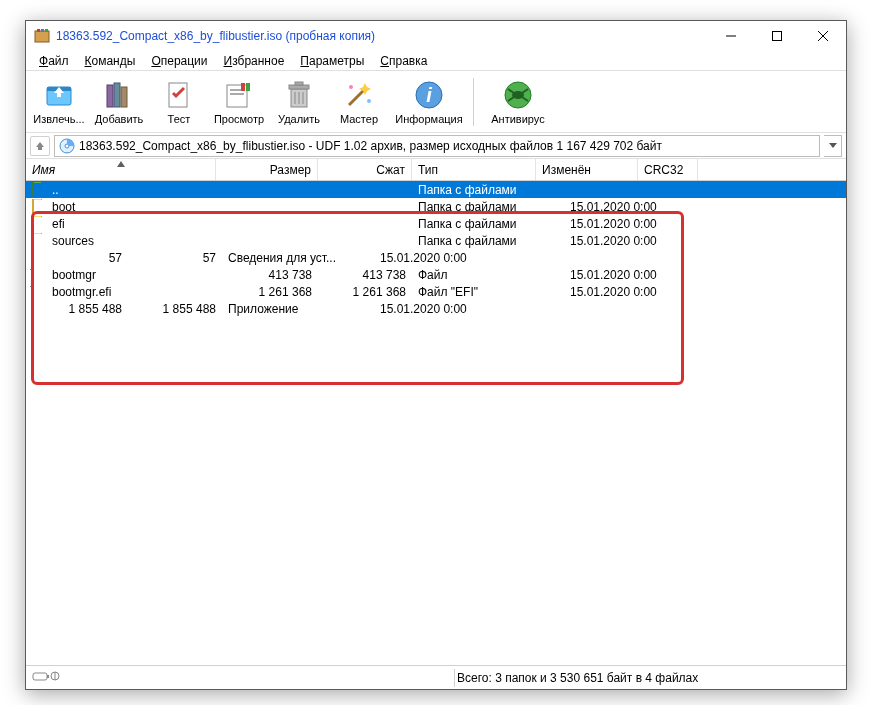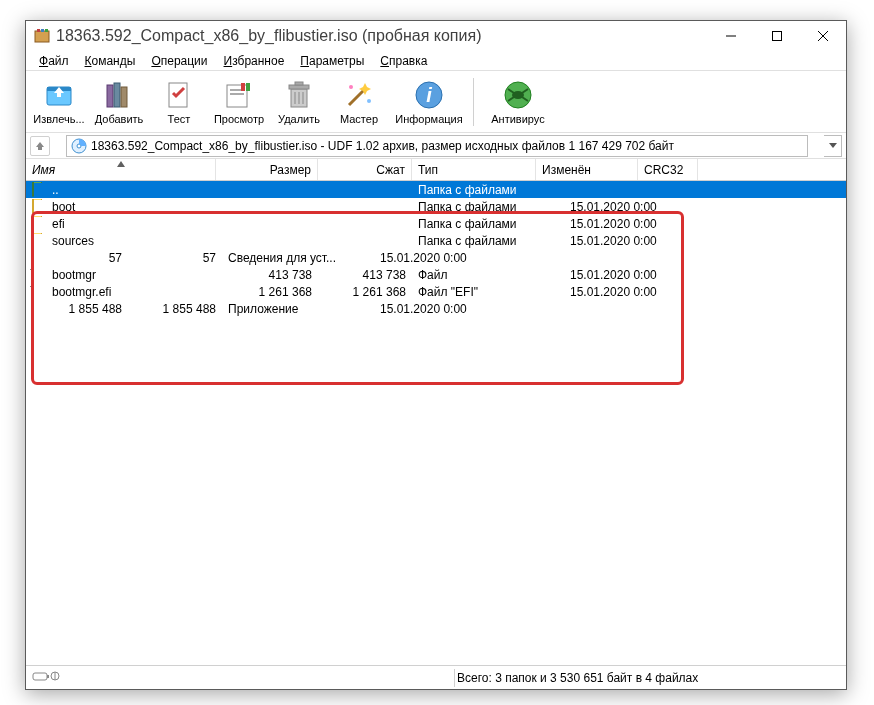--- a/index.html
+++ b/index.html
@@ -2,36 +2,36 @@
 <html><head>
 <meta charset="utf-8">
 <style>
 * { margin: 0; padding: 0; box-sizing: border-box; font-family: "Segoe UI", Tahoma, sans-serif; }
 body { background: #fff; width: 874px; height: 705px; overflow: hidden; position: relative; }
 
 .outer-shadow { position: absolute; left: 25px; top: 20px; width: 822px; height: 670px; background: #fff; box-shadow: 0 4px 20px rgba(0,0,0,0.35); border: 1px solid #5a5a5a; display: flex; flex-direction: column; }
 
 .titlebar { height: 30px; background: #fff; display: flex; align-items: center; padding: 0 0 0 8px; }
 .titlebar .app-icon { width: 16px; height: 16px; margin-right: 6px; }
-.titlebar .title { font-size: 16px; color: #404040; flex: 1; }
+.titlebar .title { font-size: 12px; color: #1d4ed8; flex: 1; }
 .titlebar .win-btns { display: flex; height: 100%; }
 .titlebar .win-btn { width: 46px; height: 100%; display: flex; align-items: center; justify-content: center; cursor: pointer; }
 .titlebar .win-btn svg { width: 10px; height: 10px; }
 
 .menubar { height: 20px; display: flex; align-items: center; padding: 0 6px; gap: 2px; font-size: 12px; border-bottom: 1px solid #e0e0e0; }
 .menubar .menu-item { padding: 1px 7px; cursor: pointer; }
 .menubar .menu-item u { text-decoration: underline; }
 
 .toolbar { height: 62px; display: flex; align-items: center; padding: 2px 4px; gap: 2px; border-bottom: 1px solid #e0e0e0; }
 .tool-btn { width: 58px; height: 56px; display: flex; flex-direction: column; align-items: center; justify-content: center; gap: 2px; cursor: pointer; border-radius: 2px; font-size: 11px; }
 .tool-btn.wide { width: 78px; }
 .tool-btn .ico { width: 32px; height: 32px; display: flex; align-items: center; justify-content: center; }
 .tool-sep { width: 1px; height: 48px; background: #d0d0d0; margin: 0 3px; }
 
-.pathbar { height: 26px; display: flex; align-items: center; padding: 1px 4px; gap: 16px; border-bottom: 1px solid #e0e0e0; }
+.pathbar { height: 26px; display: flex; align-items: center; padding: 1px 4px; gap: 4px; border-bottom: 1px solid #e0e0e0; }
 .pathbar .up-btn { width: 20px; height: 20px; display: flex; align-items: center; justify-content: center; cursor: pointer; border: 1px solid #d0d0d0; border-radius: 2px; }
 .pathbar .path-field { flex: 1; height: 22px; border: 1px solid #bcbcbc; display: flex; align-items: center; padding: 0 4px; gap: 4px; font-size: 12px; }
 .pathbar .path-field .disc-icon { width: 16px; height: 16px; }
 .pathbar .dropdown-arrow { width: 18px; height: 22px; display: flex; align-items: center; justify-content: center; cursor: pointer; border: 1px solid #bcbcbc; border-left: none; }
 
 .list-header { height: 22px; display: flex; align-items: center; border-bottom: 1px solid #d0d0d0; font-size: 12px; position: relative; }
 .list-header .col { padding: 0 6px; height: 100%; display: flex; align-items: center; border-right: 1px solid #e4e4e4; cursor: pointer; }
 .col-name { width: 190px; font-style: italic; }
 .col-size { width: 102px; justify-content: flex-end; }
 .col-packed { width: 94px; justify-content: flex-end; }

